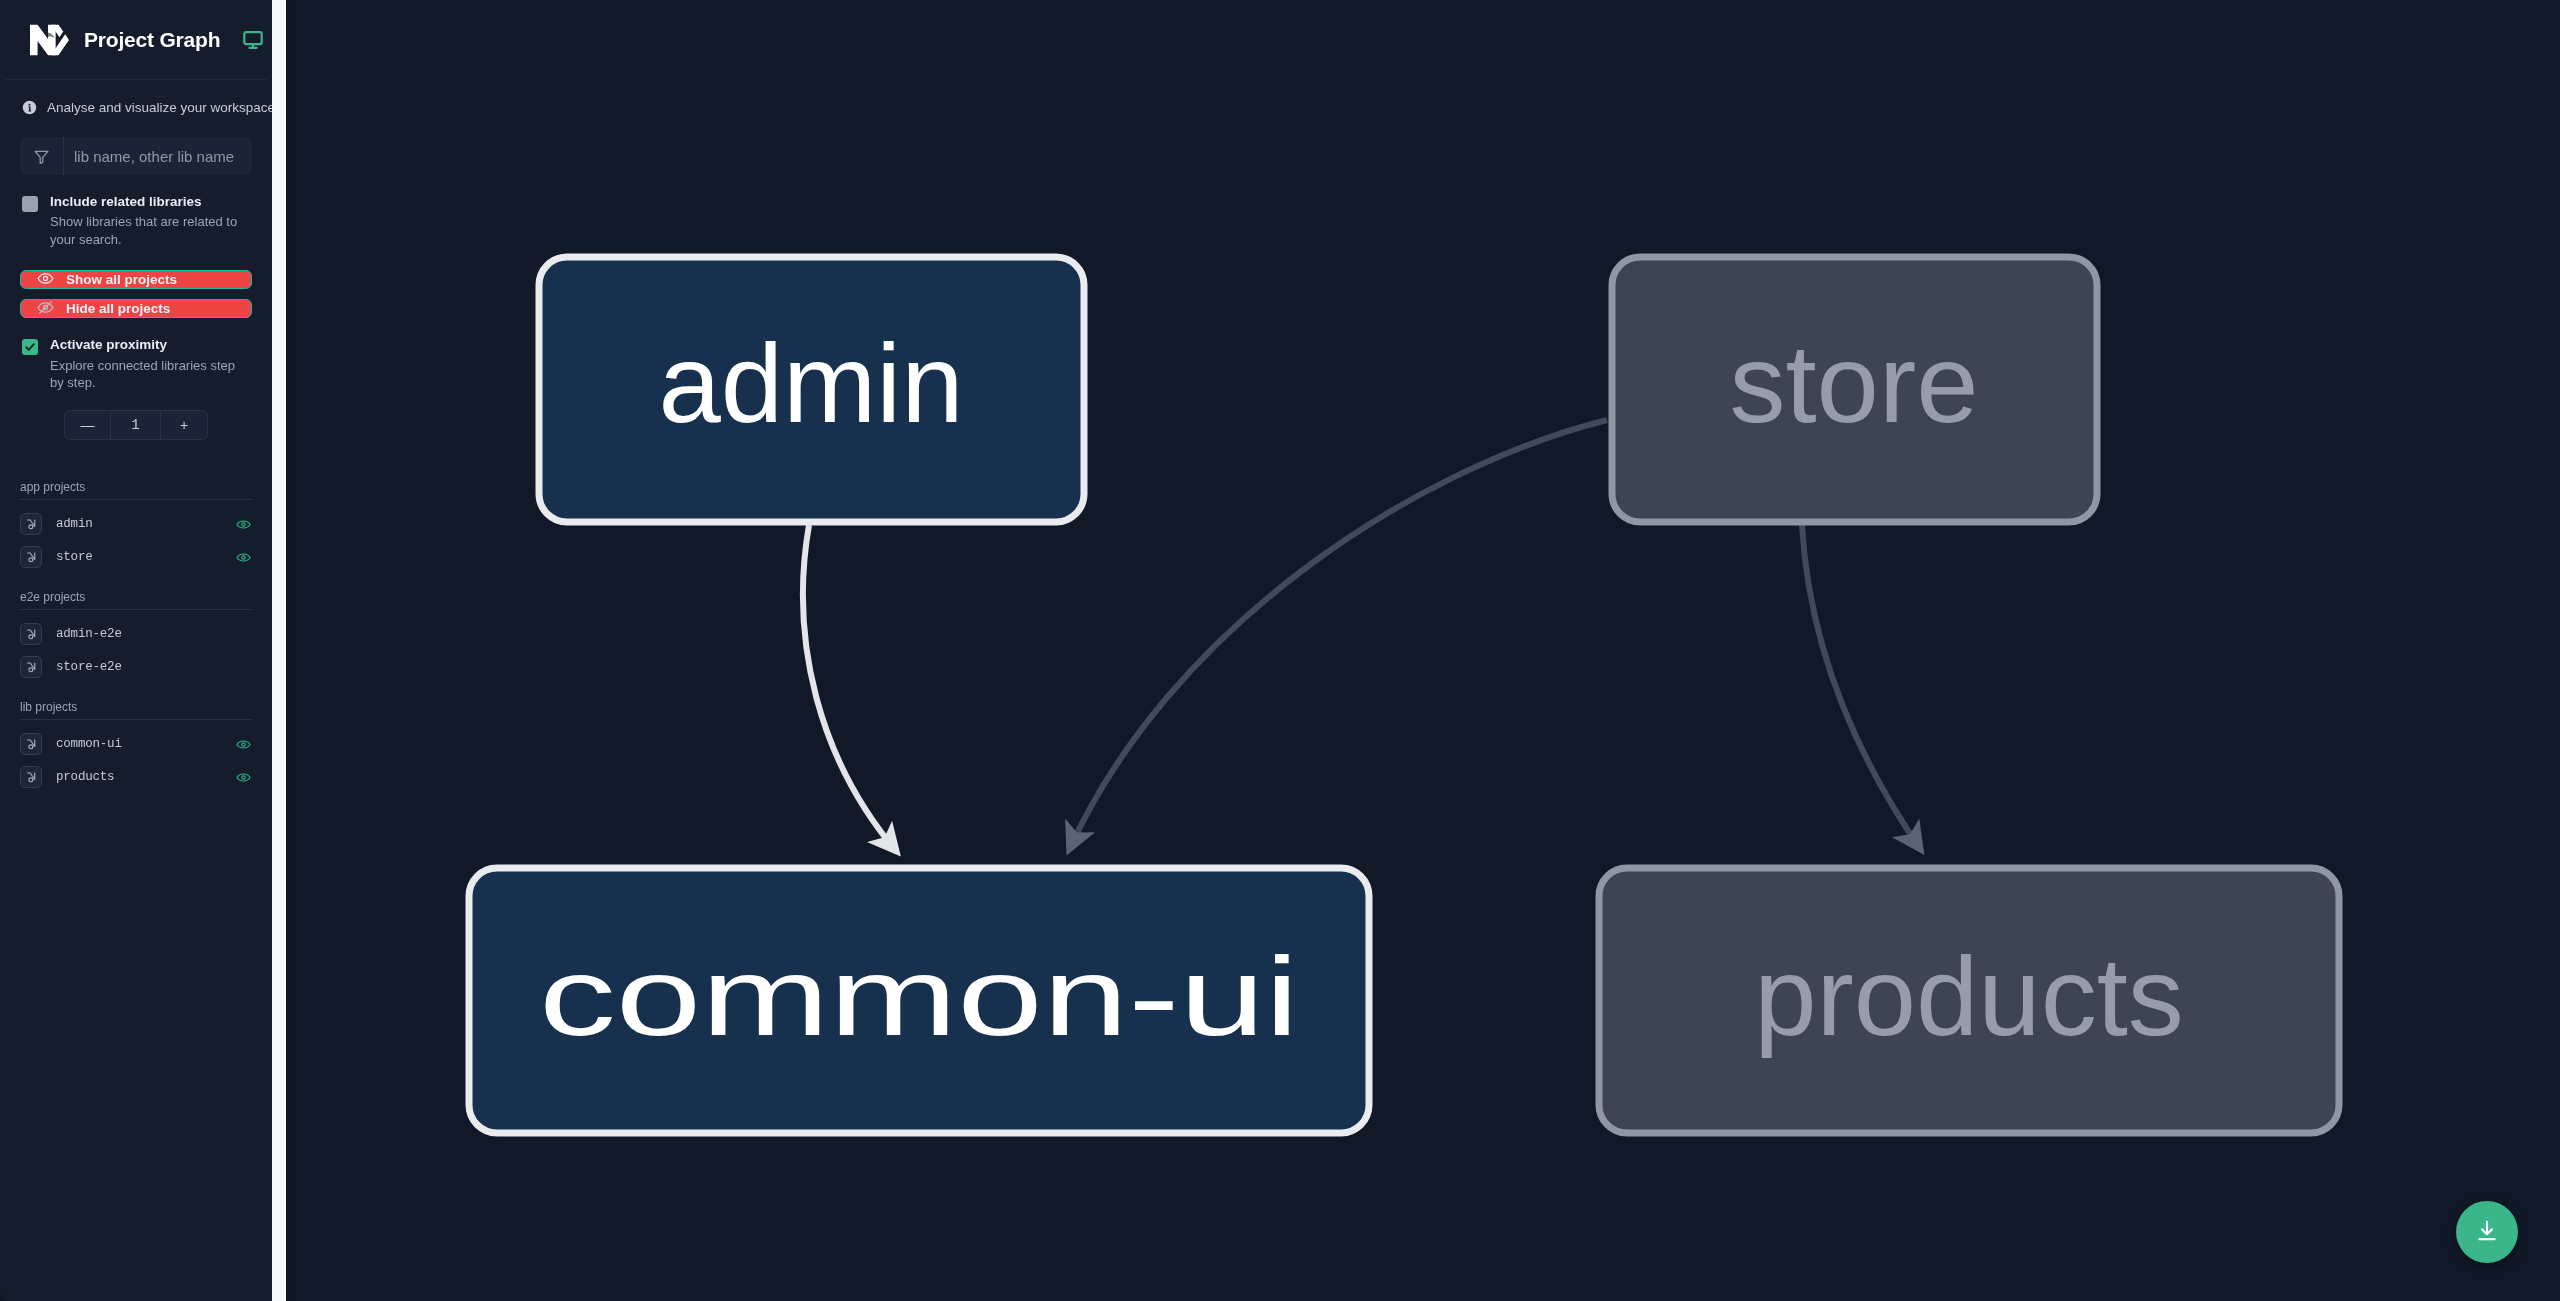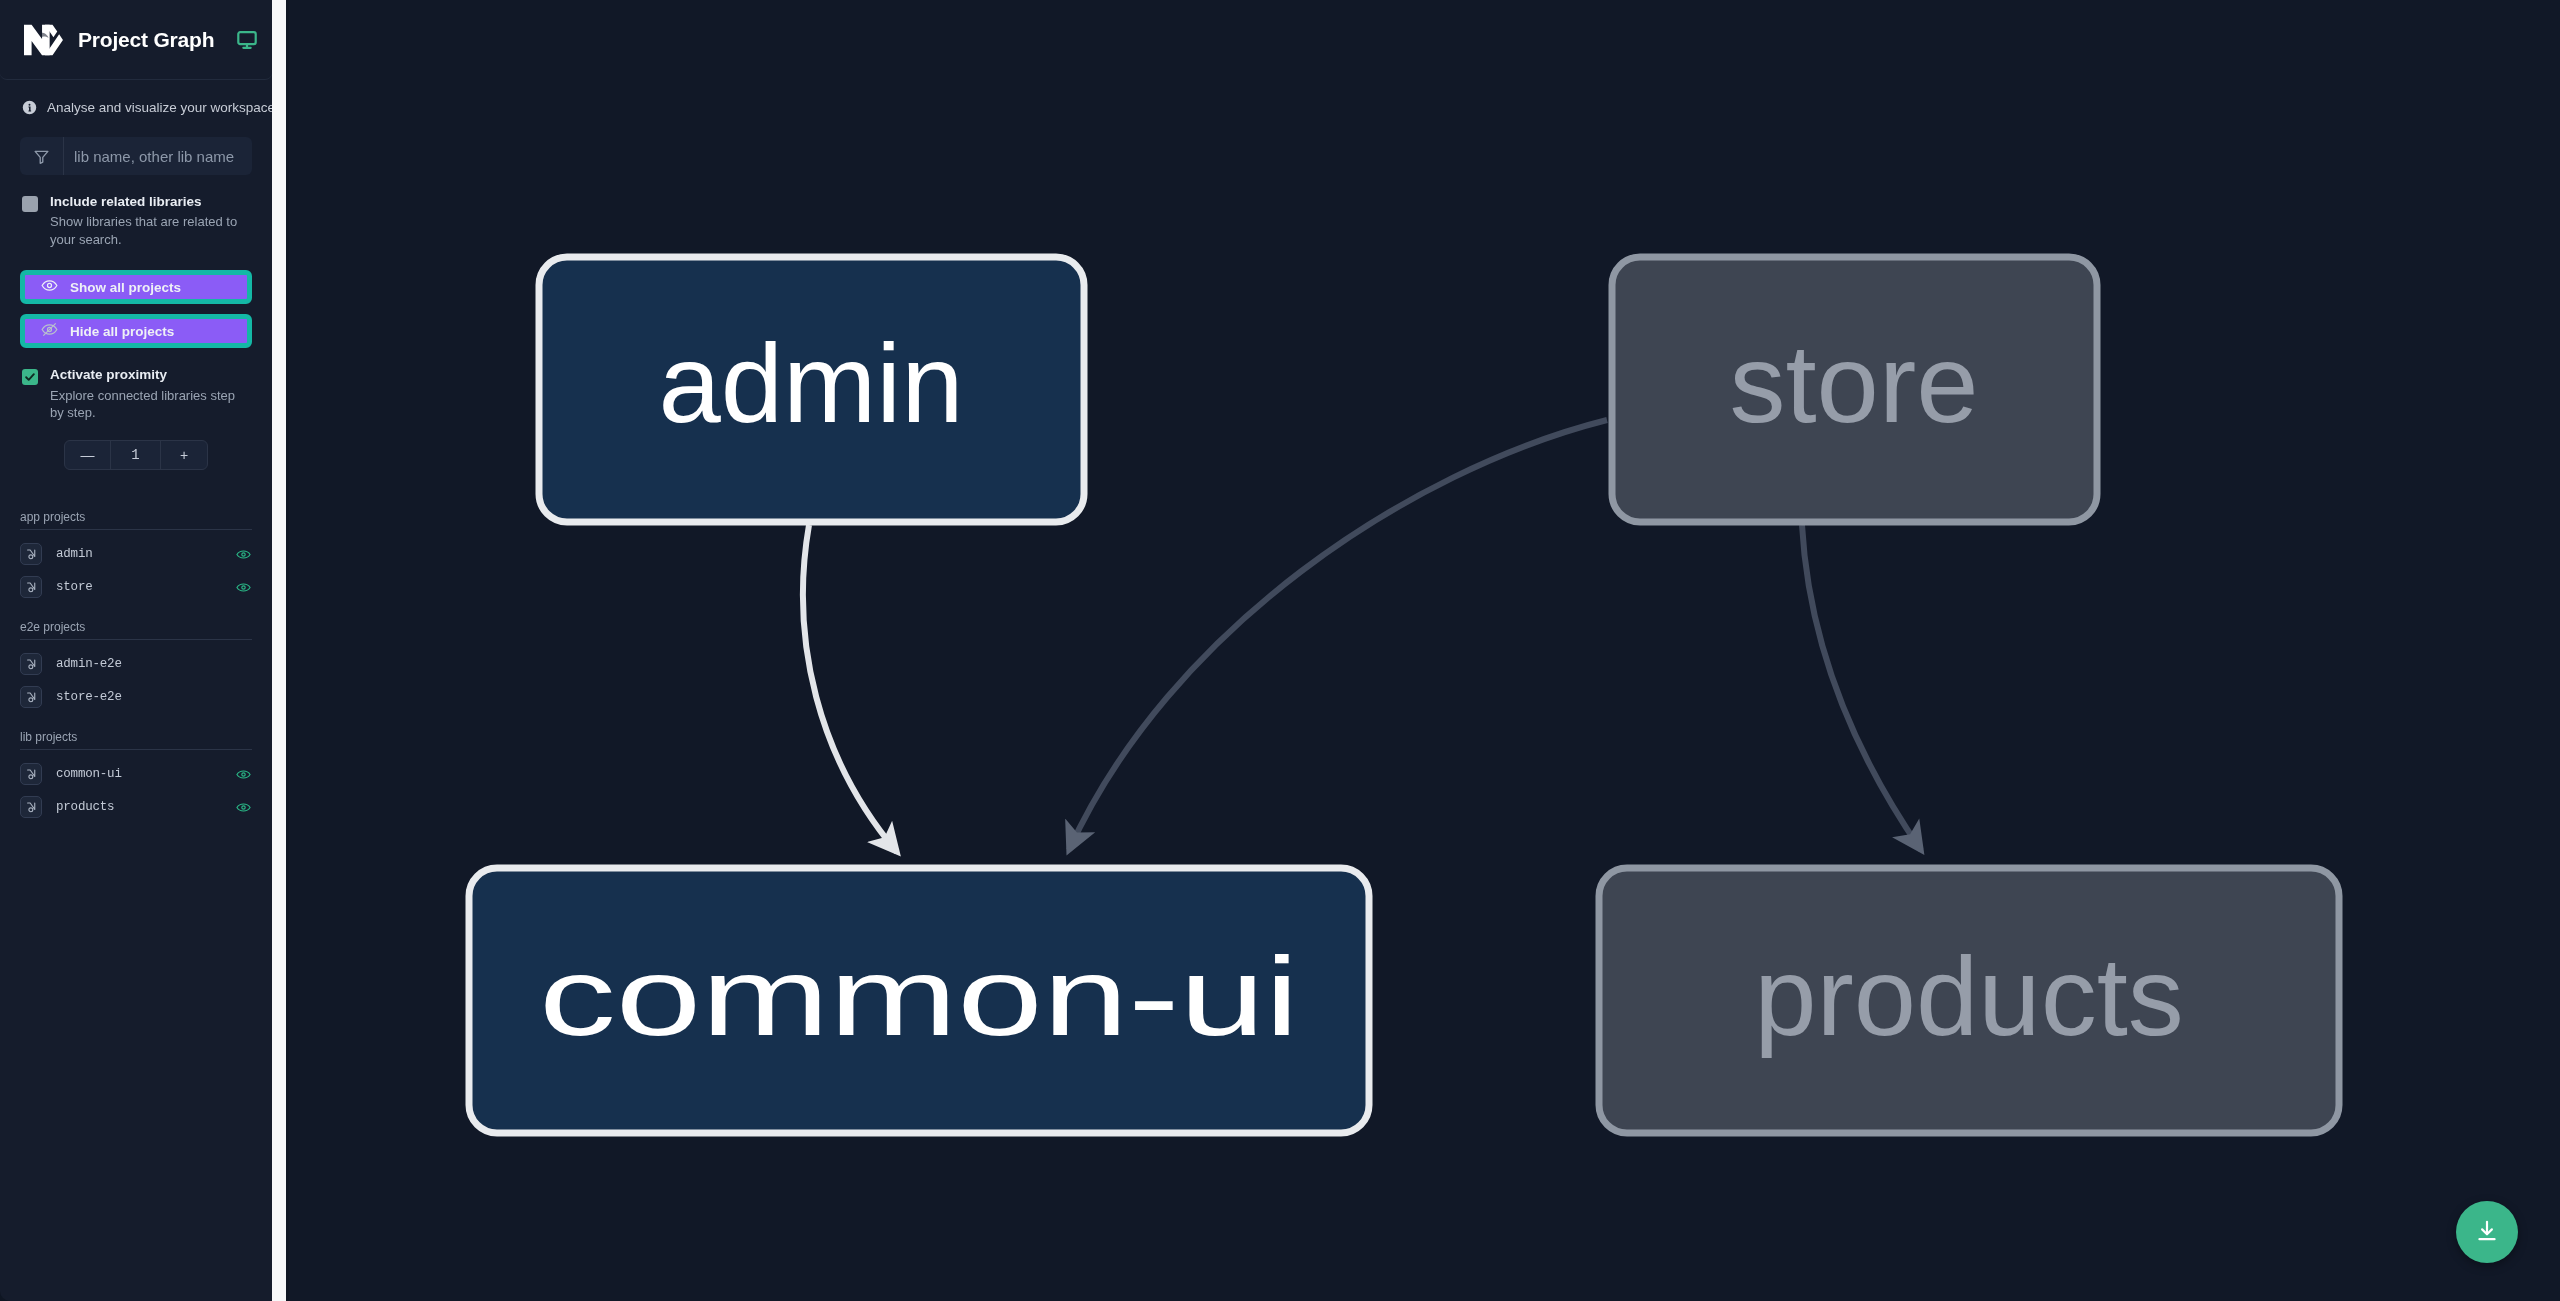--- a/index.html
+++ b/index.html
@@ -30,21 +30,21 @@
     position: absolute; left: 286px; top: 0;
     width: 3px; height: 1301px;
     background: #0f1623;
     z-index: 6;
   }
 
   
   .sb-header {
     height: 80px; flex: 0 0 80px;
     display: flex; align-items: center;
-    padding: 0 22px;
+    padding: 0 28px;
     border-bottom: 1px solid #222b3d;
     gap: 14px;
     border-radius: 7px;
   }
   .nx-logo { width: 42px; height: 38px; flex: 0 0 auto; }
   .sb-title {
     font-size: 21px; font-weight: bold; color: #ffffff;
     letter-spacing: -0.2px; white-space: nowrap;
   }
   .monitor-ico { margin-left: 8px; width: 22px; height: 22px; display:block; }
@@ -92,25 +92,25 @@
   .cb-box.grey  { background: #9aa2ae; }
   .cb-box.white { background: #ffffff; }
   .cb-box.green { background: #3bb68a; }
   .cb-box svg { display: block; }
   .cb-text { min-width: 0; }
   .cb-label { font-size: 13.5px; font-weight: bold; color: #e9edf3; line-height: 1.35; }
   .cb-desc  { font-size: 13px; color: #9aa4b3; line-height: 1.35; margin-top: 2px; }
 
   
   .sb-btn {
-    margin: 0 20px; height: 34px;
+    margin: 0 20px; height: 19px;
     display: flex; align-items: center; gap: 12px;
     padding: 0 16px;
-    background: #8b5cf6;
-    border: 5px solid #14b8a6;
+    background: #ef4444;
+    border: 1px solid #14b8a6;
     border-radius: 6px;
     color: #eef1f6; font-size: 13.5px; font-weight: bold;
     cursor: pointer;
   }
   .sb-btn.first { margin-top: 22px; }
   .sb-btn.second { margin-top: 10px; }
   .sb-btn svg { flex: 0 0 auto; }
 
   
   .stepper-wrap { display: flex; justify-content: center; margin-top: 18px; }

